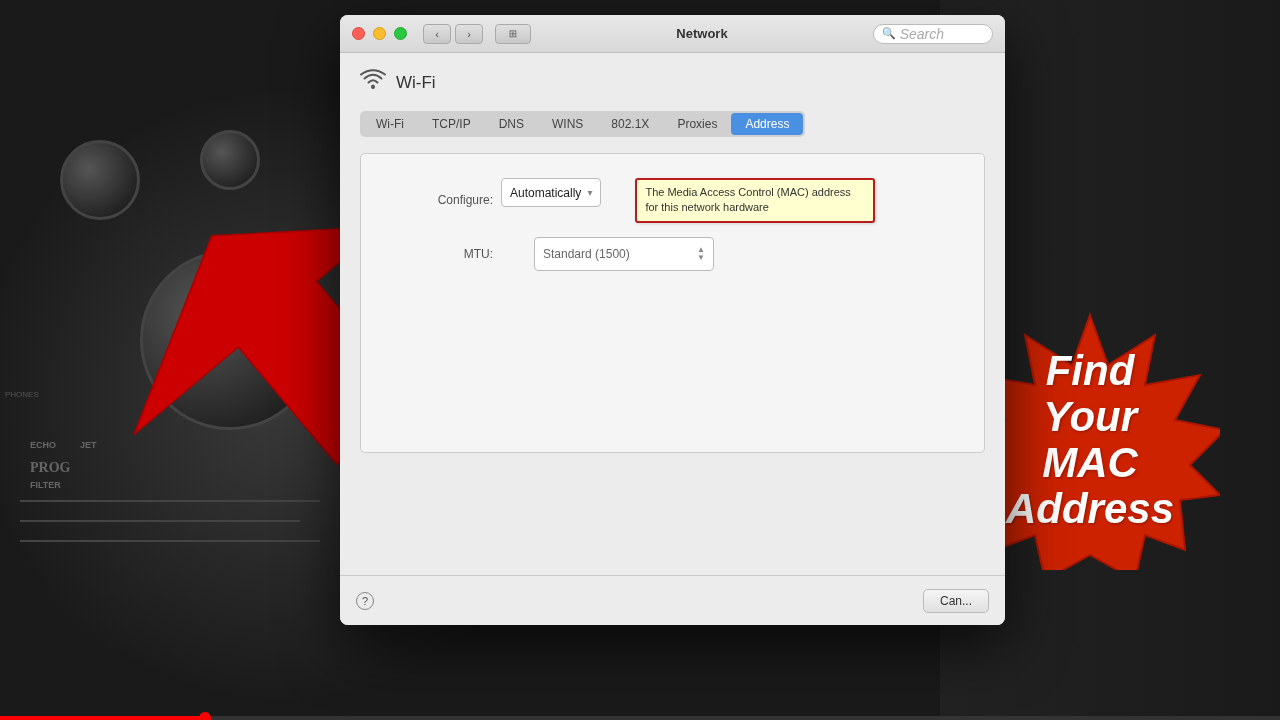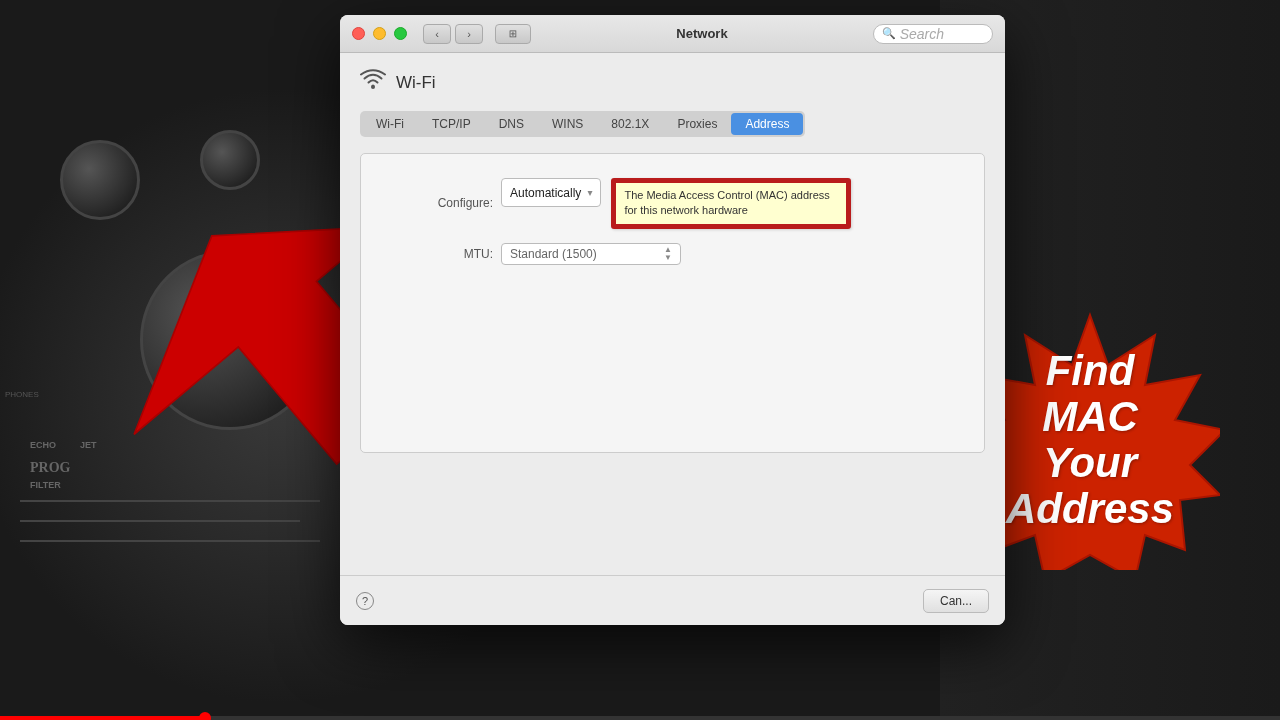--- a/index.html
+++ b/index.html
@@ -268,44 +268,46 @@
     }
 
     .configure-dropdown::after {
       content: '▾';
       font-size: 10px;
       color: #888;
     }
 
     .tooltip-box {
       background: #ffffd0;
-      border: 5px solid #b91c1c;
+      border: 2px solid #b91c1c;
       border-radius: 3px;
       padding: 5px 8px;
       font-size: 11px;
       color: #333;
       max-width: 240px;
       line-height: 1.4;
       box-shadow: 1px 1px 3px rgba(0,0,0,0.15);
+      margin-left: 24px;
     }
 
     .mtu-dropdown {
       display: flex;
       align-items: center;
       background: white;
       border: 1px solid #bbb;
       border-radius: 4px;
       padding: 2px 8px;
       font-size: 12px;
       color: #666;
       cursor: pointer;
       gap: 6px;
-      height: 22px;
+      height: 34px;
       width: 180px;
       justify-content: space-between;
+      margin-left: 33px;
     }
 
     .mtu-arrows {
       display: flex;
       flex-direction: column;
       font-size: 8px;
       color: #888;
       line-height: 1;
     }
 
@@ -496,22 +498,22 @@
 </div>
 
 <div class="starburst">
   <svg class="starburst-bg" viewBox="0 0 260 260" xmlns="http://www.w3.org/2000/svg">
     <polygon points="
       130,5 148,55 195,25 185,75 240,65 215,110 265,120 230,155 260,185 220,190 225,240 185,225 175,270 130,245 85,270 75,225 35,240 40,190 0,185 30,155 -5,120 45,110 20,65 75,75 65,25 112,55
     " fill="#cc2200" stroke="#aa1500" stroke-width="2"></polygon>
   </svg>
   <div class="starburst-text">
     <span>Find</span>
+    <span>Your</span>
     <span>MAC</span>
-    <span>Your</span>
     <span>Address</span>
   </div>
 </div>
 
 <div class="video-progress">
   <div class="progress-fill" style="width: 16%;"></div>
   <div class="progress-dot" style="left: 16%;"></div>
 </div>
 
 </body></html>

